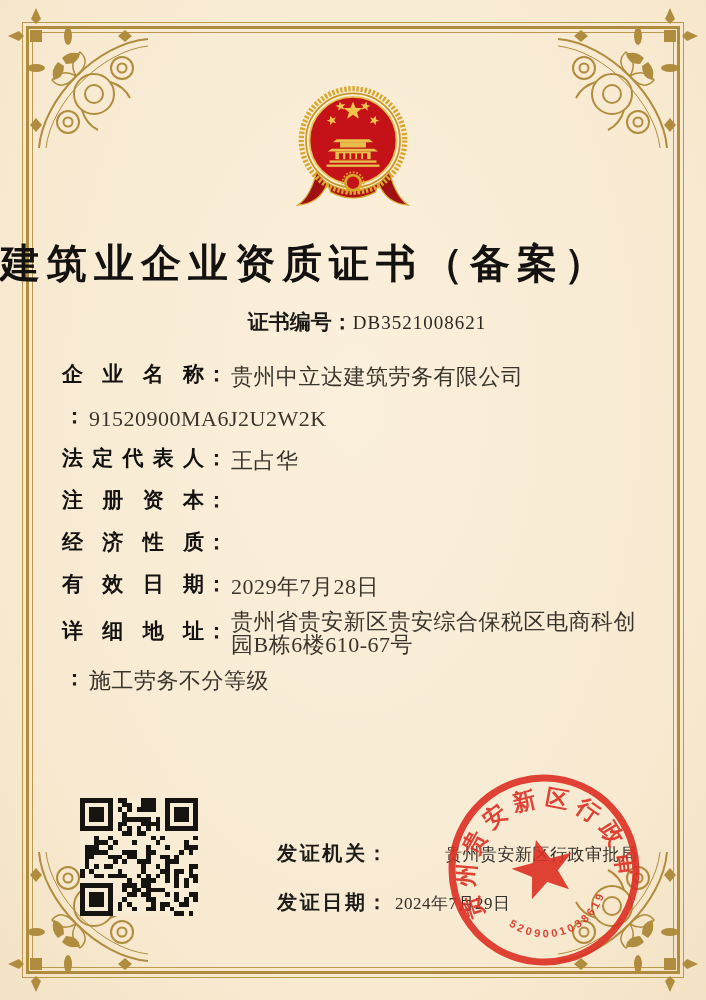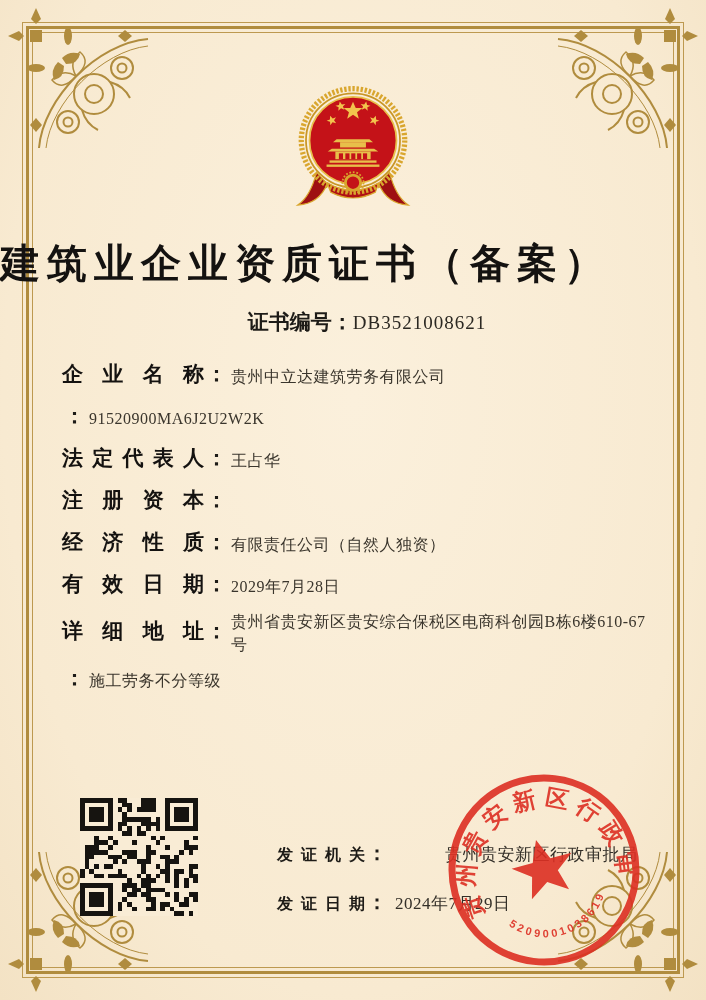--- a/index.html
+++ b/index.html
@@ -39,32 +39,32 @@
   
   .fields{position:absolute;left:62px;top:352px;width:596px;}
   .frow{display:flex;align-items:center;min-height:42px;}
   .flabel{
     display:inline-block;width:142px;flex:0 0 142px;
     font-size:21px;font-weight:bold;color:#141210;
     text-align:justify;text-align-last:justify;line-height:30px;padding-top:2px;
   }
   .fcolon{font-size:21px;font-weight:bold;padding:2px 4px 0 2px;line-height:30px;}
   .fvalue{
-    font-family:"Liberation Serif",serif;font-size:16px;color:#3a352c;
+    font-family:"Liberation Serif",serif;font-size:22px;color:#3a352c;
     line-height:23px;padding-top:6px;max-width:436px;letter-spacing:0.5px;
   }
   
   .qr{position:absolute;left:80px;top:798px;width:118px;height:118px;}
   .qr svg{width:100%;height:100%;}
   
   .issue{position:absolute;left:277px;top:840px;width:370px;}
   .irow{display:flex;align-items:baseline;margin-bottom:22px;}
   .ilabel{
     display:inline-block;width:88px;flex:0 0 88px;
-    font-size:16px;font-weight:bold;text-align:justify;text-align-last:justify;
+    font-size:20px;font-weight:bold;text-align:justify;text-align-last:justify;
   }
   .icolon{font-size:20px;font-weight:bold;padding:0 2px;}
   .ivalue{font-family:"Liberation Serif",serif;font-size:17px;color:#332f28;letter-spacing:0.5px;}
   .ivalue.agency{margin-left:56px;}
   .ivalue.idate{margin-left:6px;text-align:right;}
   
   .seal{position:absolute;left:444px;top:770px;width:200px;height:200px;
         transform:rotate(-15deg);opacity:0.9;}
 </style>
 </head>
@@ -249,21 +249,20 @@
       <span class="fcolon">：</span>
       <span class="fvalue">王占华</span>
     </div>
     <div class="frow">
       <span class="flabel">注册资本</span>
       <span class="fcolon">：</span>
     </div>
     <div class="frow">
       <span class="flabel">经济性质</span>
       <span class="fcolon">：</span>
-      <span class="fvalue">有限责任公司（自然人独资）</span>
     </div>
     <div class="frow">
       <span class="flabel">有效日期</span>
       <span class="fcolon">：</span>
       <span class="fvalue">2029年7月28日</span>
     </div>
     <div class="frow">
       <span class="flabel">详细地址</span>
       <span class="fcolon">：</span>
       <span class="fvalue">贵州省贵安新区贵安综合保税区电商科创园B栋6楼610-67号</span>

